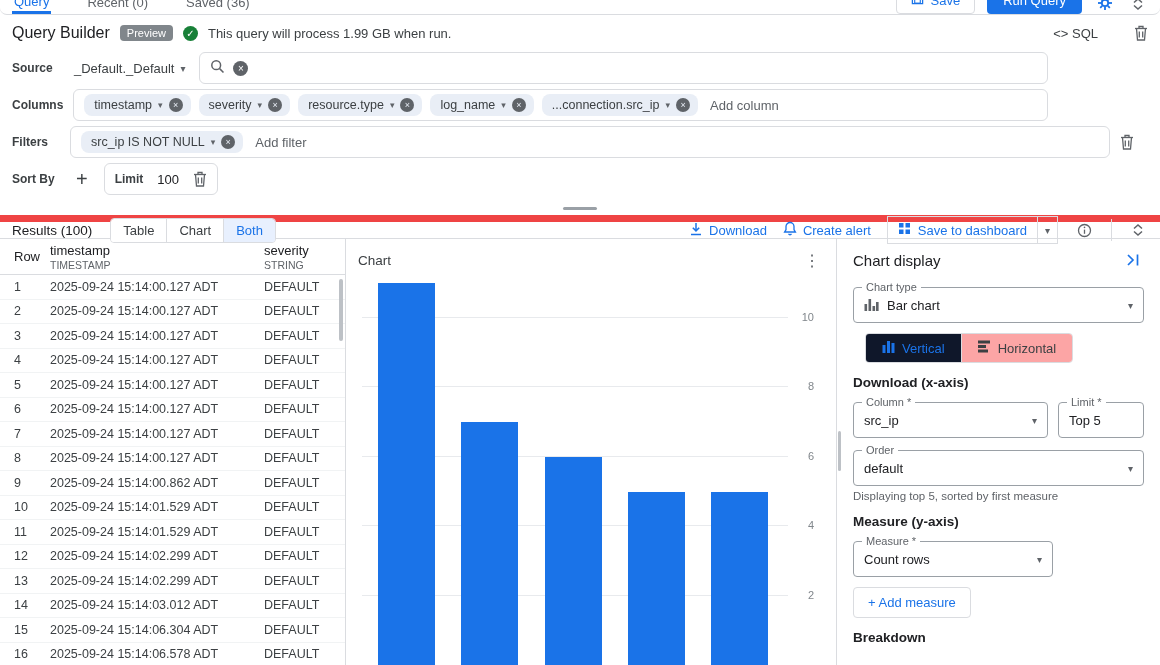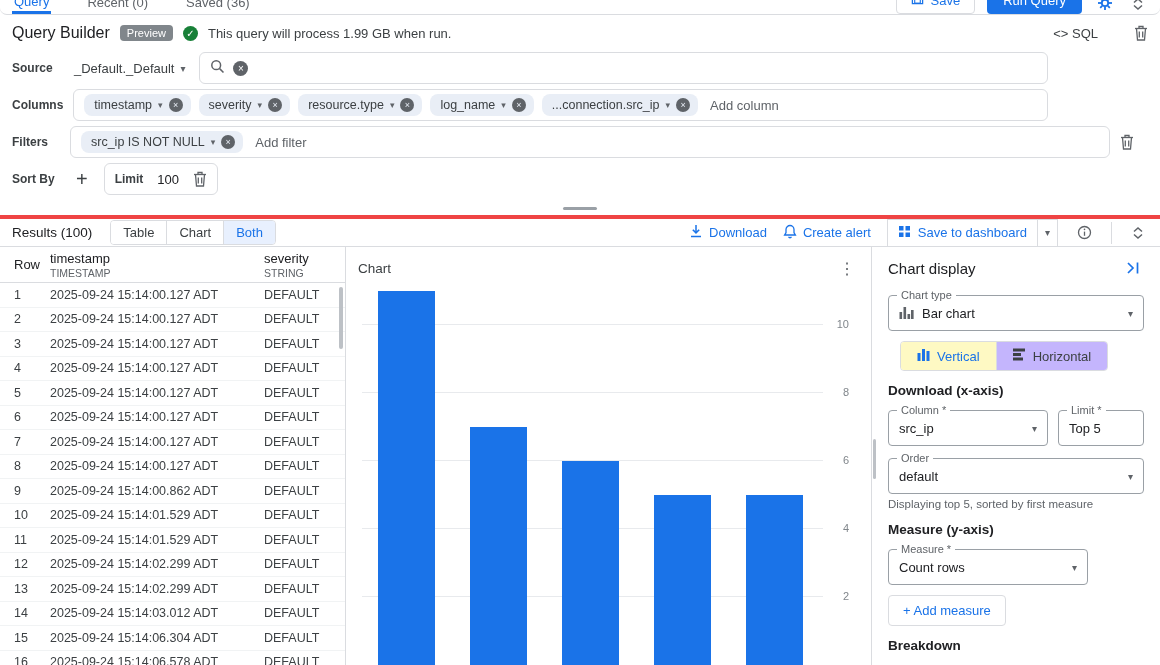--- a/index.html
+++ b/index.html
@@ -58,21 +58,21 @@
   .limit-box { display: flex; align-items: center; gap: 14px; border: 1px solid #dadce0; border-radius: 6px; height: 32px;
                padding: 0 10px; }
   .limit-label { font-size: 12px; font-weight: 700; color: #3c4043; }
   .limit-value { color: #202124; cursor: pointer; }
 
   
   .splitter { height: 14px; display: flex; align-items: center; justify-content: center; flex: 0 0 auto; }
   .splitter-handle { width: 34px; height: 3px; border-radius: 2px; background: #9aa0a6; cursor: row-resize; }
 
   
-  .results-toolbar { border-top: 4px solid #ef4444; border-bottom: 1px solid #dadce0; height: 32px; display: flex;
+  .results-toolbar { border-top: 7px solid #ef4444; border-bottom: 1px solid #dadce0; height: 24px; display: flex;
                      align-items: center; gap: 18px; padding: 0 12px; flex: 0 0 auto; }
   .results-title { font-weight: 500; color: #202124; font-size: 13.5px; }
   .seg { display: flex; border: 1px solid #dadce0; border-radius: 4px; overflow: hidden; }
   .seg-btn { padding: 4px 12px; font-size: 13px; color: #3c4043; cursor: pointer; border-left: 1px solid #dadce0; background: #fff; }
   .seg-btn:first-child { border-left: none; }
   .seg-btn.active { background: #e8f0fe; color: #1a73e8; font-weight: 500; }
   .toolbar-right { margin-left: auto; display: flex; align-items: center; gap: 16px; }
   .action-link { color: #1a73e8; font-size: 13px; font-weight: 500; display: inline-flex; gap: 6px; align-items: center; cursor: pointer; }
   .dash-btn { border: 1px solid #dadce0; border-radius: 0; display: flex; align-items: stretch; height: 28px; cursor: pointer; }
   .dash-main { display: flex; align-items: center; gap: 7px; padding: 0 10px; color: #1a73e8; font-weight: 500; font-size: 13px; }
@@ -101,34 +101,34 @@
   .chart-title { font-size: 13.5px; color: #3c4043; }
   .kebab { font-size: 16px; color: #5f6368; cursor: pointer; padding: 0 4px; }
   .plot { flex: 1; position: relative; }
   .gridline { position: absolute; left: 4px; right: 36px; height: 1px; background: #e8eaed; }
   .tick-label { position: absolute; right: -26px; top: -6px; font-size: 11px; color: #80868b; }
   .bars { position: absolute; left: 4px; right: 40px; top: 0; bottom: 0; display: flex; align-items: flex-end;
           justify-content: space-between; padding: 0 16px; }
   .bar { width: 57px; background: #1a73e8; cursor: pointer; }
 
   
-  .display-panel { width: 289px; flex: 0 0 auto; border-left: 1px solid #dadce0; padding: 8px 16px 16px; overflow: hidden; position: relative; }
+  .display-panel { width: 324px; flex: 0 0 auto; border-left: 1px solid #dadce0; padding: 8px 16px 16px; overflow: hidden; position: relative; }
   .panel-scrollthumb { position: absolute; left: 1px; top: 192px; width: 3px; height: 40px; background: #bdc1c6; border-radius: 2px; cursor: pointer; }
   .dp-head { display: flex; align-items: center; justify-content: space-between; height: 26px; }
   .dp-title { font-size: 15px; color: #202124; }
   .m-field { position: relative; border: 1px solid #9aa0a6; border-radius: 4px; height: 36px; display: flex;
              align-items: center; gap: 8px; padding: 0 10px; cursor: pointer; background: #fff; }
   .m-label { position: absolute; top: -7px; left: 8px; background: #fff; padding: 0 4px; font-size: 11px; color: #5f6368; white-space: nowrap; }
   .m-value { font-size: 13px; color: #202124; }
   .m-caret { margin-left: auto; }
   .mt14 { margin-top: 14px; }
   .toggle-group { margin-top: 10px; display: flex; border: 1px solid #dadce0; border-radius: 4px; overflow: hidden; width: fit-content; margin-left: 12px; }
   .toggle-btn { display: flex; align-items: center; gap: 7px; padding: 6px 16px; font-size: 13px; font-weight: 500;
-                color: #3c4043; background: #c4b5fd; cursor: pointer; }
-  .toggle-btn.active { background: #fef9c3; color: #1a73e8; }
+                color: #3c4043; background: #fca5a5; cursor: pointer; }
+  .toggle-btn.active { background: #0f172a; color: #1a73e8; }
   .toggle-btn + .toggle-btn { border-left: 1px solid #dadce0; }
   .section-title { margin-top: 12px; font-size: 13.5px; font-weight: 700; color: #202124; }
   .field-row { display: flex; gap: 10px; margin-top: 12px; }
   .field-row .col-field { flex: 1; }
   .field-row .lim-field { width: 86px; }
   .caption { margin-top: 4px; font-size: 11.5px; color: #5f6368; }
   .measure-field { width: 200px; }
   .add-measure { margin-top: 10px; display: inline-block; border: 1px solid #dadce0; border-radius: 4px; background: #fff;
                  color: #1a73e8; font-weight: 500; font-size: 13px; padding: 7px 14px; cursor: pointer; font-family: inherit; }
   .breakdown-title { margin-top: 12px; }

